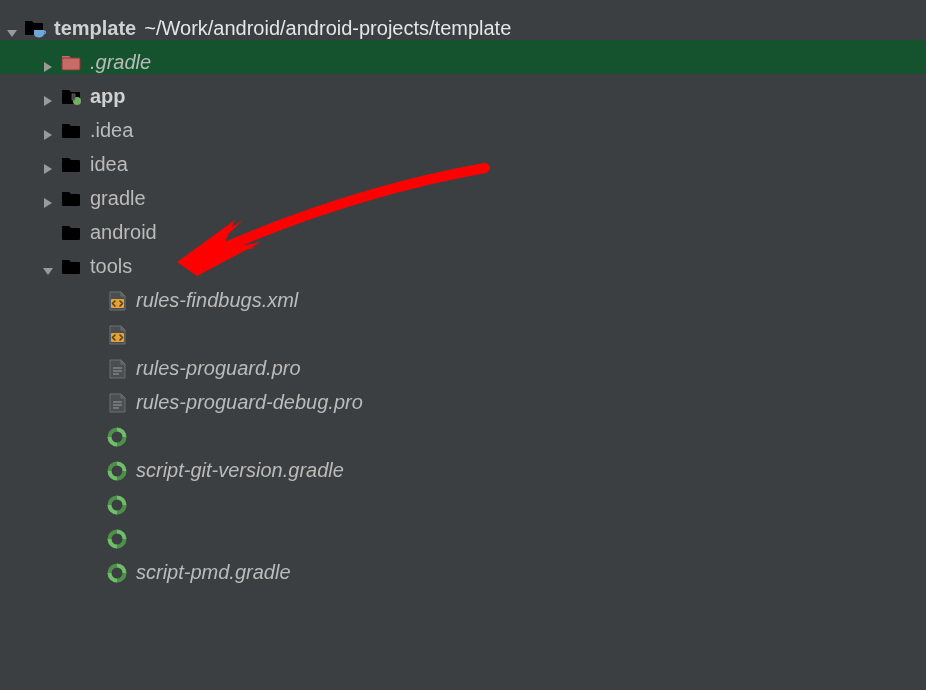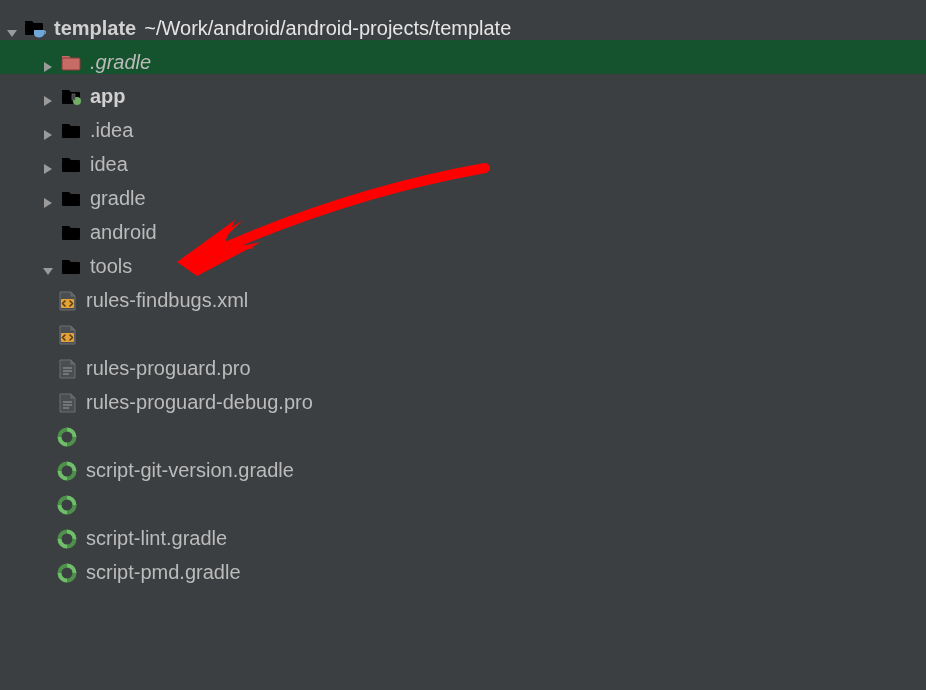--- a/index.html
+++ b/index.html
@@ -39,21 +39,21 @@
     align-items: center;
     justify-content: center;
     margin-right: 8px;
     flex-shrink: 0;
   }
   .label { color: #bbbbbb; }
   .label.bold { font-weight: bold; color: #d0d0d0; }
   .path { color: #e5e5e5; margin-left: 8px; }
   .indent-0 { padding-left: 4px; }
   .indent-1 { padding-left: 40px; }
-  .indent-2 { padding-left: 56px; }
+  .indent-2 { padding-left: 106px; font-style: italic; }
   .folder-red .body { fill: #c76b66; stroke:#8a3b38;}
   .folder-red .tab { fill: #c76b66;}
   .module-dot { fill:#6fb065; }
   .file-body { fill:#4b4e50; stroke:#6d6f71; stroke-width:1;}
   .file-corner { fill:#5d6062; stroke:#6d6f71; stroke-width:1;}
   .xml-badge { fill:#e2a23b; }
   .cup { fill:#6ea8d8; }
   
   .annotation-arrow {
     position: absolute;
@@ -282,21 +282,20 @@
           <use href="#i-gradle"></use>
         </svg>
       </span>
   </div>
   <div class="row indent-2">
     <span class="icon">
         <svg width="20" height="20">
           <use href="#i-gradle"></use>
         </svg>
       </span>
-    <span class="label">script-lint.gradle</span>
   </div>
   <div class="row indent-2">
     <span class="icon">
         <svg width="20" height="20">
           <use href="#i-gradle"></use>
         </svg>
       </span>
     <span class="label">script-pmd.gradle</span>
   </div>
 

